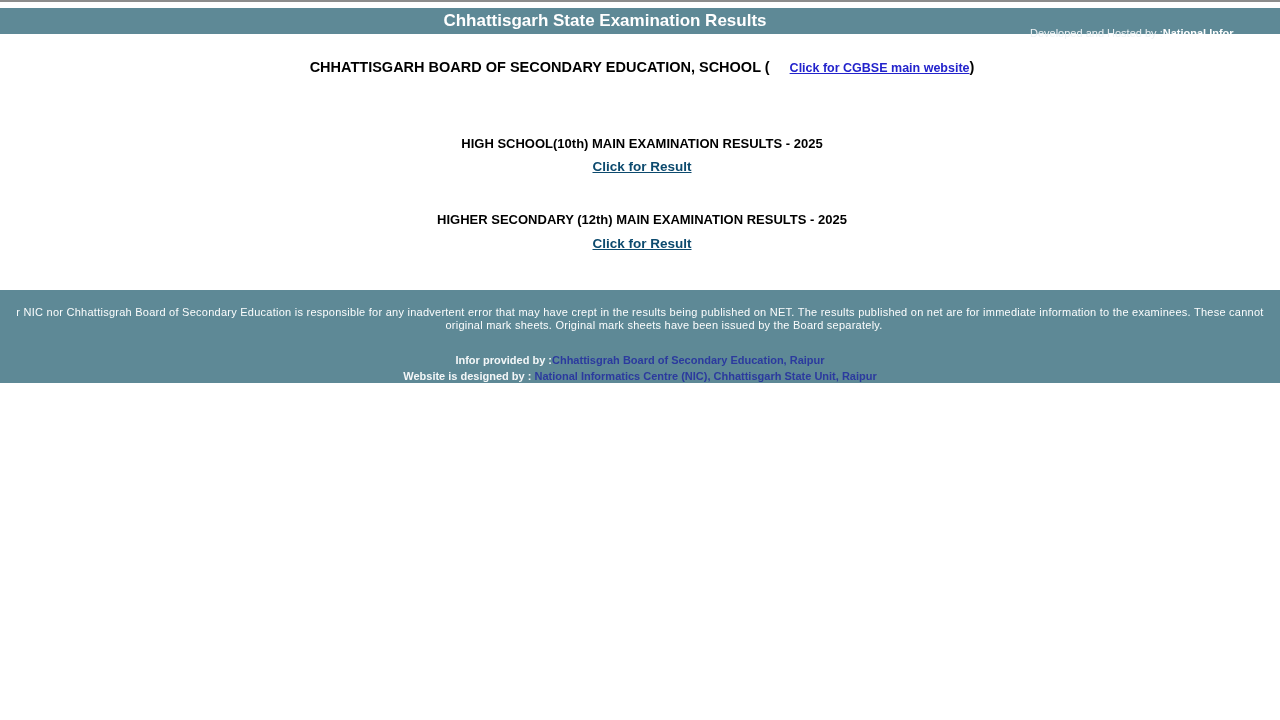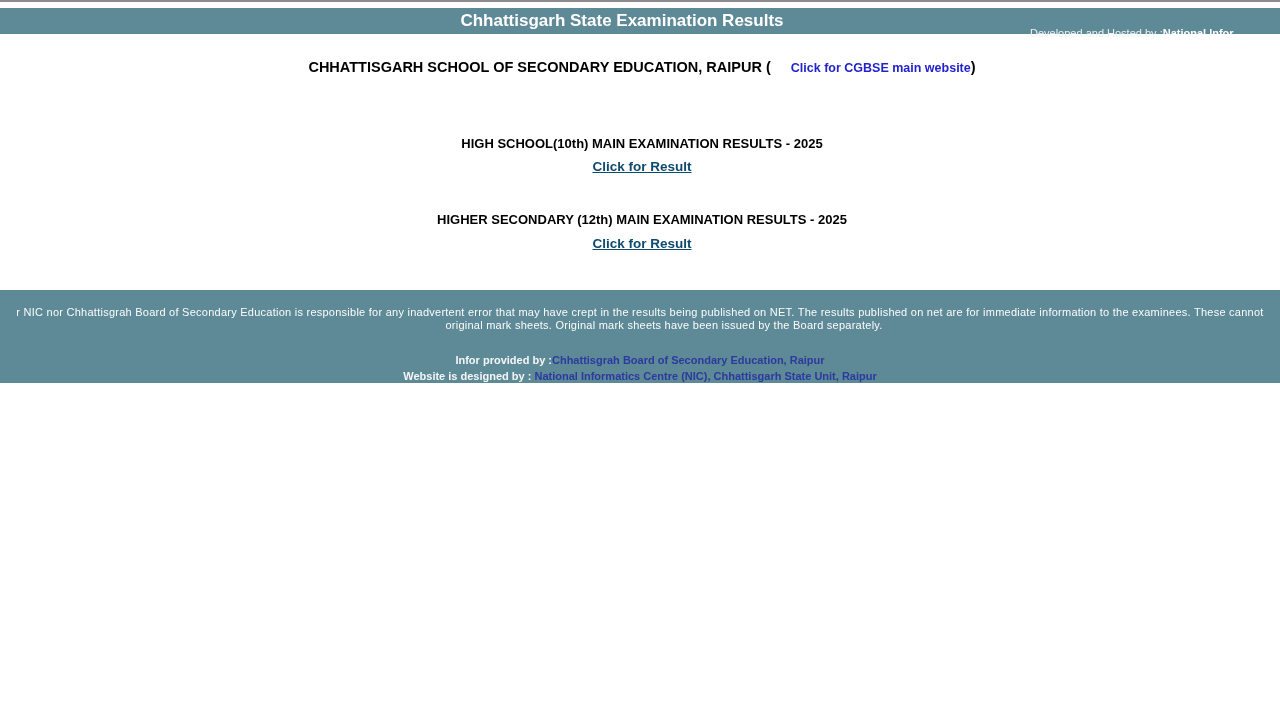--- a/index.html
+++ b/index.html
@@ -26,21 +26,21 @@
   
   .header-band {
     position: absolute;
     top: 8px; left: 0;
     width: 100%;
     height: 26px;
     background: #5e8996;
   }
   .header-title {
     position: absolute;
-    left: 622px;
+    left: 605px;
     top: 0;
     transform: translateX(-50%);
     line-height: 26px;
     font-size: 17px;
     font-weight: bold;
     color: #ffffff;
     white-space: nowrap;
   }
   .hosted {
     position: absolute;
@@ -65,20 +65,21 @@
     width: 100%;
     text-align: center;
     font-size: 14.5px;
     font-weight: bold;
     color: #000000;
     white-space: nowrap;
   }
   .board-heading a {
     font-size: 12.5px;
     color: #2323cc;
+    text-decoration: underline;
     cursor: pointer;
     padding-left: 20px;
   }
   .exam-title {
     position: absolute;
     left: 2px;
     width: 100%;
     text-align: center;
     font-size: 13px;
     font-weight: bold;
@@ -140,21 +141,21 @@
   <div class="top-line"></div>
 
   <div class="header-band">
     <div class="header-title">Chhattisgarh State Examination Results</div>
     <div class="hosted">
       <span>Developed and Hosted by :</span><a>National Infor</a>
     </div>
   </div>
 
   <div class="board-heading">
-    <span>CHHATTISGARH SCHOOL OF SECONDARY EDUCATION, RAIPUR (</span><a>Click for CGBSE main website</a><span>)</span>
+    <span>CHHATTISGARH BOARD OF SECONDARY EDUCATION, SCHOOL (</span><a>Click for CGBSE main website</a><span>)</span>
   </div>
 
   <div class="exam-title sec1-title">HIGH SCHOOL(10th) MAIN EXAMINATION RESULTS - 2025</div>
   <div class="exam-link sec1-link">
     <a>Click for Result</a>
   </div>
 
   <div class="exam-title sec2-title">HIGHER SECONDARY (12th) MAIN EXAMINATION RESULTS - 2025</div>
   <div class="exam-link sec2-link">
     <a>Click for Result</a>

